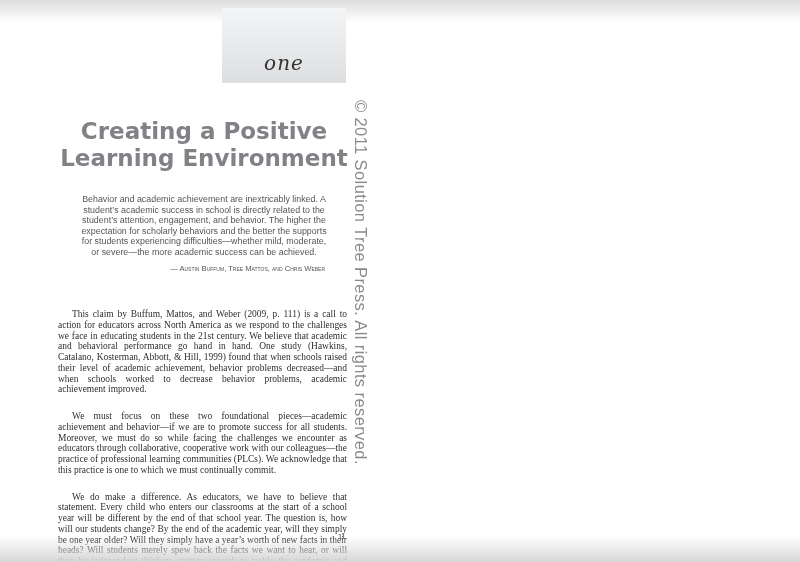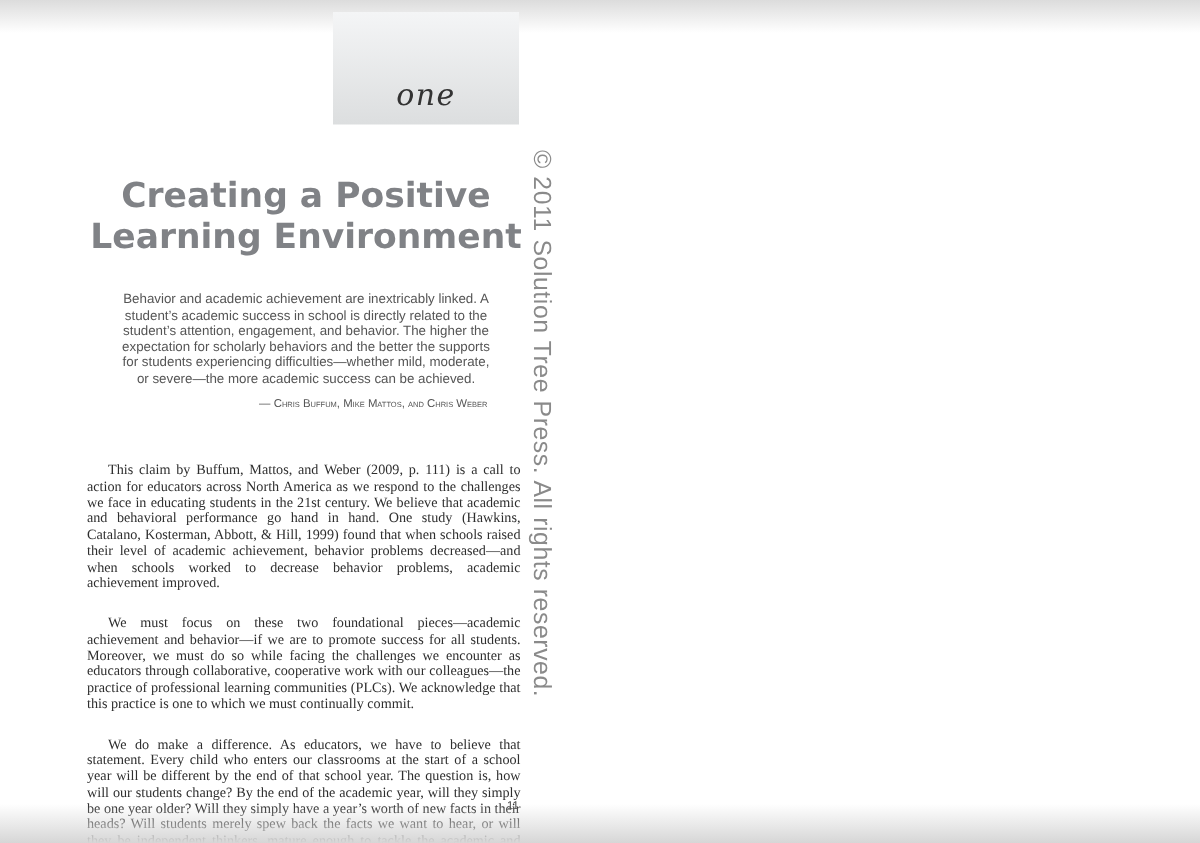--- a/index.html
+++ b/index.html
@@ -33,21 +33,21 @@
 
 <div class="top-shade"></div>
 
 <div class="page page-left">
   <div class="chapter-tab">
     <div class="chapter-word">one</div>
   </div>
   <h1 class="chapter-title" style="margin:0;font-weight:bold;">Creating a Positive Learning Environment</h1>
 
   <div class="epigraph">Behavior and academic achievement are inextricably linked. A student’s academic success in school is directly related to the student’s attention, engagement, and behavior. The higher the expectation for scholarly behaviors and the better the supports for students experiencing difficulties—whether mild, moderate, or severe—the more academic success can be achieved.</div>
-  <div class="epigraph-attrib">— Chris Buffum, Mike Mattos, and Chris Weber</div>
+  <div class="epigraph-attrib">— Austin Buffum, Tree Mattos, and Chris Weber</div>
 
   <div class="body-text left-body">
     <p>This claim by Buffum, Mattos, and Weber (2009, p. 111) is a call to action for educators across North America as we respond to the challenges we face in educating students in the 21st century.  We believe that academic and behavioral performance go hand in hand. One study (Hawkins, Catalano, Kosterman, Abbott, &amp; Hill, 1999) found that when schools raised their level of academic achievement, behavior problems decreased—and when schools worked to decrease behavior problems, academic achievement improved.</p>
     <p>We must focus on these two foundational pieces—academic achievement and behavior—if we are to promote success for all students. Moreover, we must do so while facing the challenges we encounter as educators through collaborative, cooperative work with our colleagues—the practice of professional learning communities (PLCs). We acknowledge that this practice is one to which we must continually commit.</p>
     <p>We do make a difference. As educators, we have to believe that statement. Every child who enters our classrooms at the start of a school year will be different by the end of that school year. The question is, how will our students change? By the end of the academic year, will they simply be one year older? Will they simply have a year’s worth of new facts in their heads? Will students merely spew back the facts we want to hear, or will they be independent thinkers, mature enough to tackle the academic and social challenges ahead of them? The answers to these questions come from the</p>
   </div>
 
   <div class="page-num-left">11</div>
 
   <div class="watermark wm-left">

